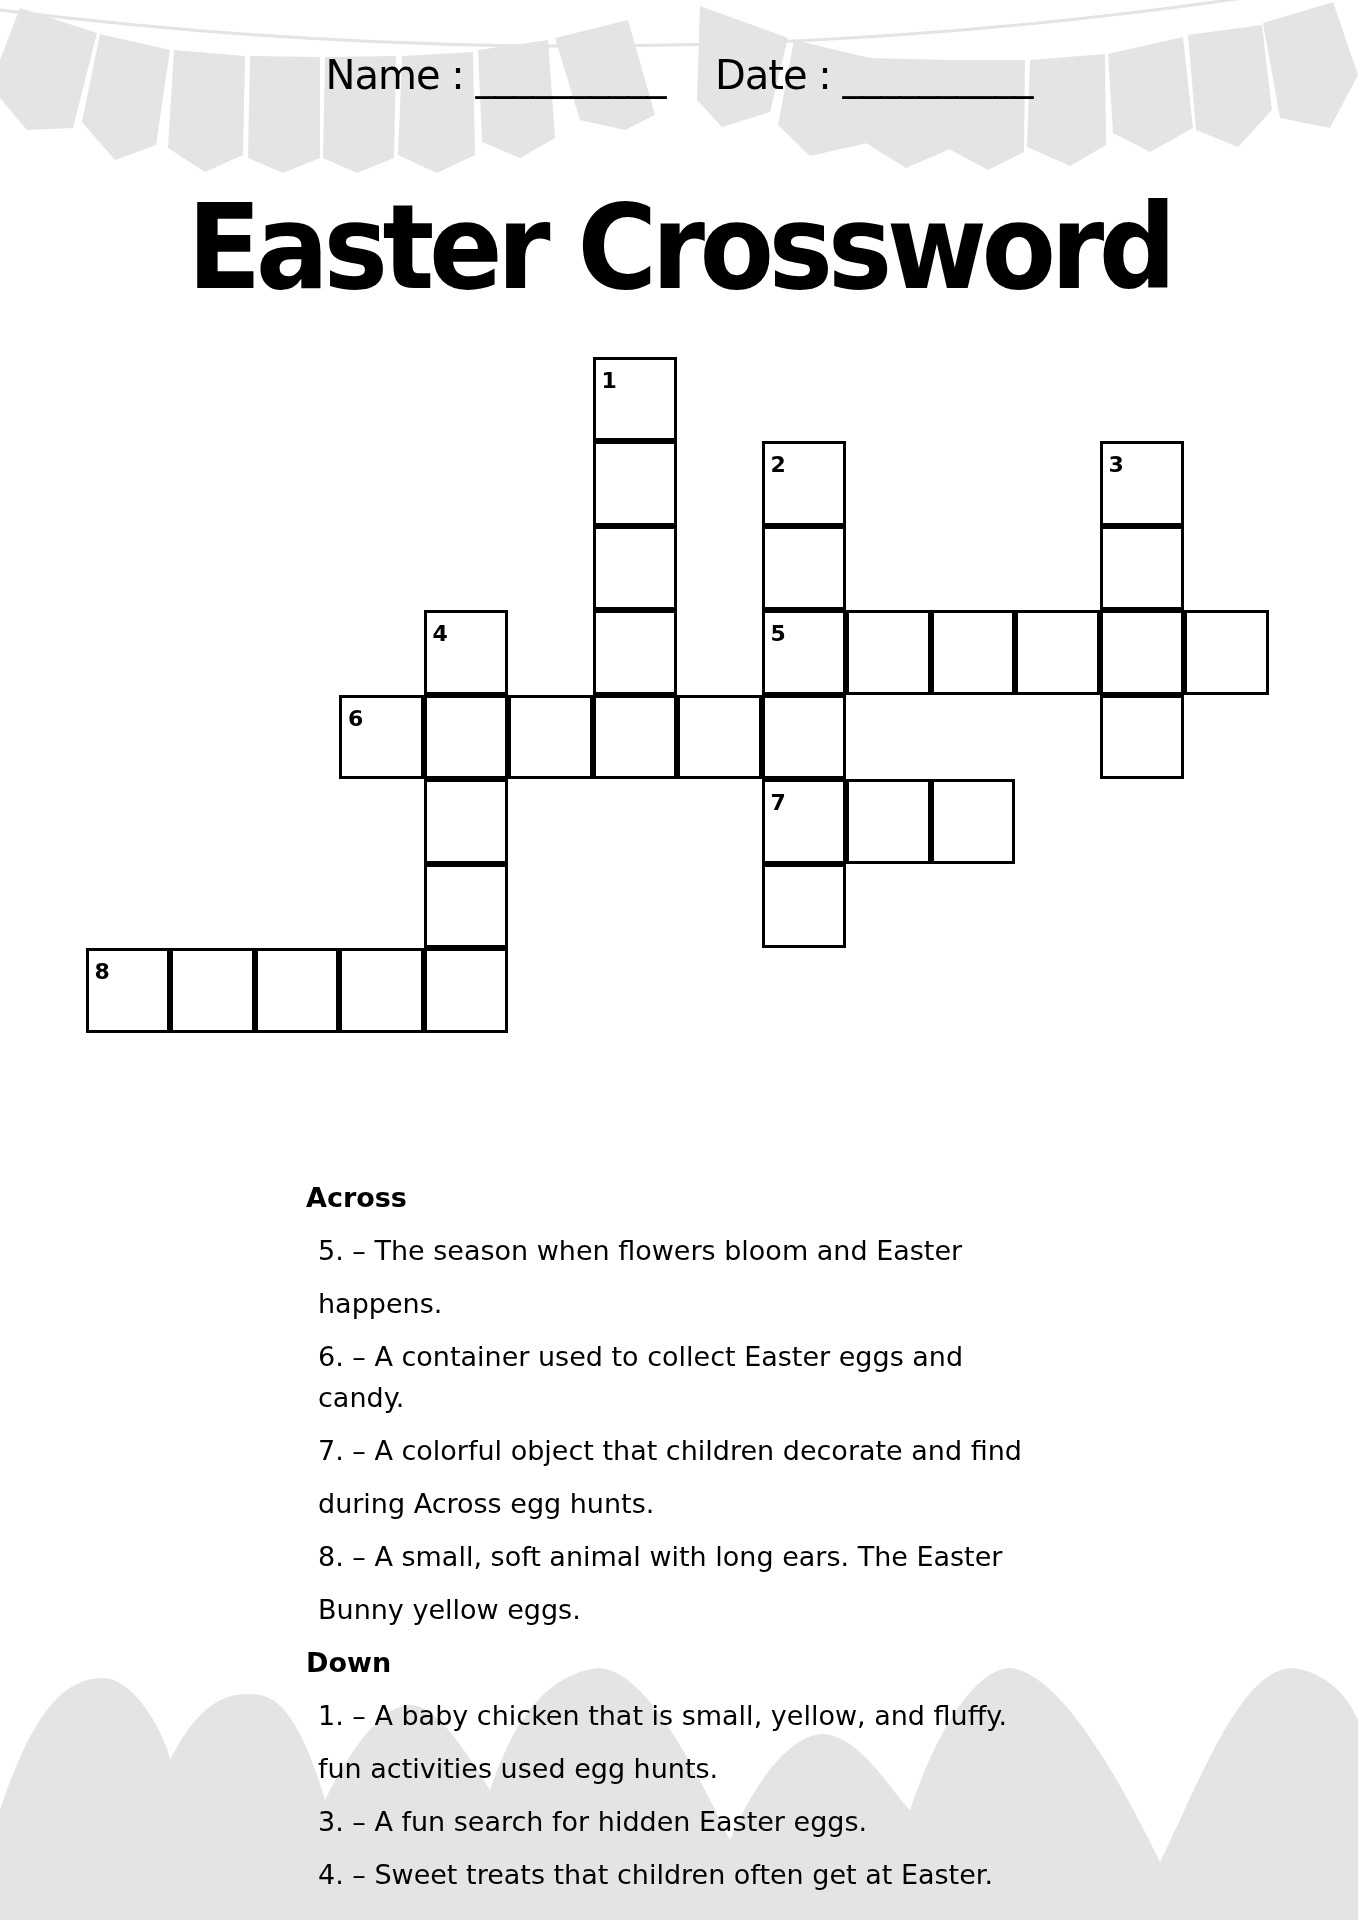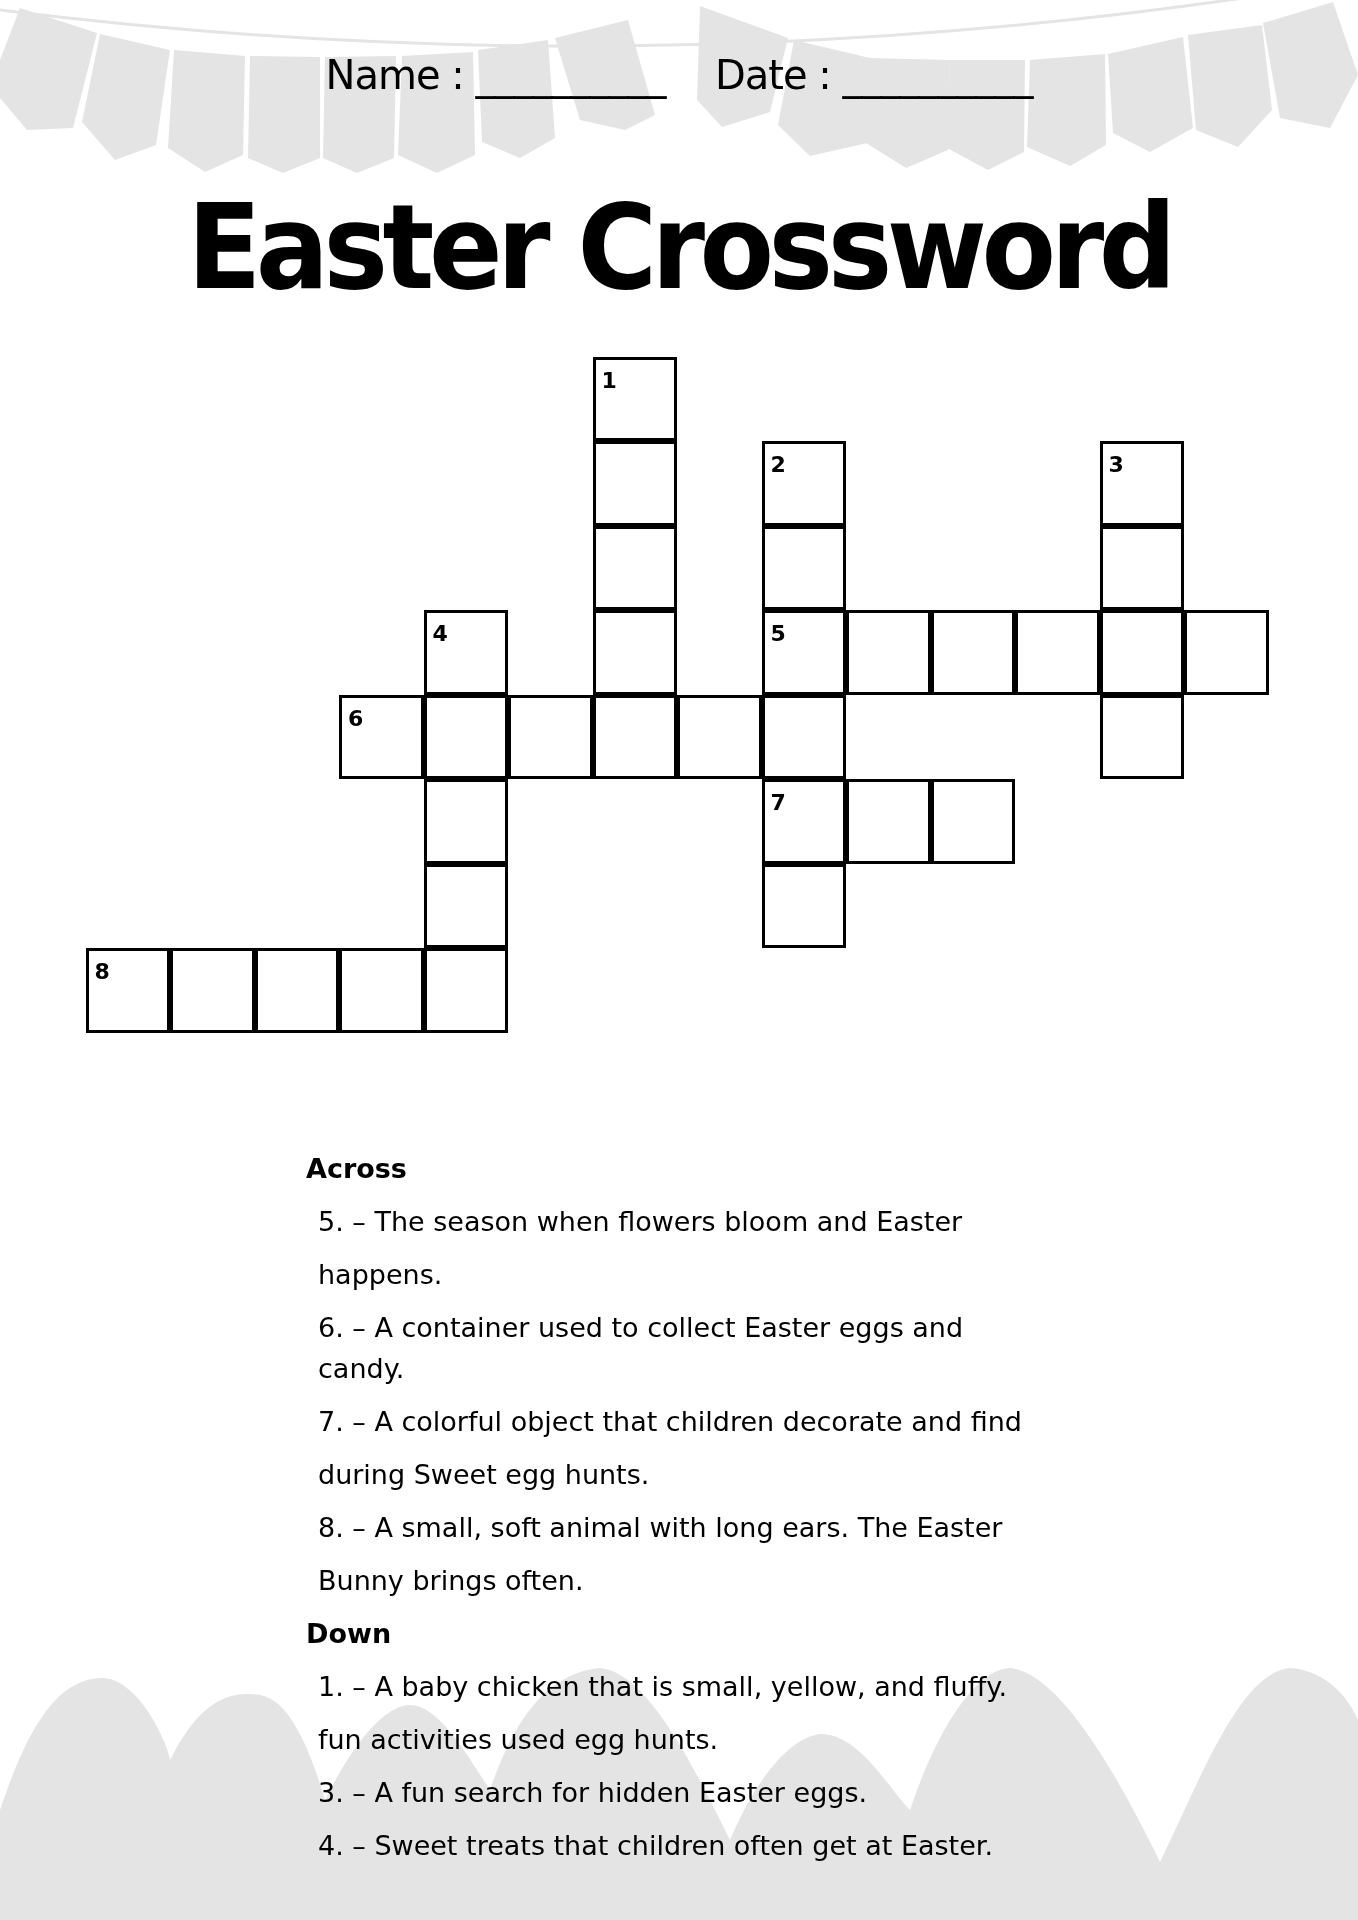--- a/index.html
+++ b/index.html
@@ -11,21 +11,21 @@
   .header-line span { display: inline-block; }
   .header-line .gap { width: 26px; }
   .title { position: absolute; top: 178px; left: 0; width: 1358px; text-align: center; z-index: 2;
            font-family: "DejaVu Sans", sans-serif; font-weight: bold; font-size: 118px;
            letter-spacing: -6px; transform: scaleX(0.92); transform-origin: center; }
   .grid { position: absolute; left: 0; top: 0; z-index: 2; }
   .cell { position: absolute; width: 84.5px; height: 84.5px; box-sizing: border-box;
           border: 3px solid #000; background: #fff; margin-left: -1.5px; margin-top: -1.5px; }
   .cell .num { position: absolute; left: 6px; top: 10px; font-size: 22px; font-weight: bold;
                font-family: "DejaVu Sans", sans-serif; line-height: 1; }
-  .clues { position: absolute; left: 306px; top: 1148px; width: 760px; z-index: 2;
+  .clues { position: absolute; left: 306px; top: 1177px; width: 760px; z-index: 2;
            font-family: "DejaVu Sans", sans-serif; font-size: 27px; line-height: 41px; }
   .clues h3 { margin: 0; font-size: 27px; font-weight: bold; line-height: 41px; }
   .clues p { margin: 12px; }
   .clues .down { }
 </style>
 </head>
 <body>
 
 <svg class="bg-svg" viewBox="0 0 1358 1920" xmlns="http://www.w3.org/2000/svg">
 
@@ -114,23 +114,23 @@
     <div class="cell" style="left: 425px; top: 949.5px;"></div>
   </div>
 
 <div class="clues">
   <h3>Across</h3>
   <div>
     <p>5. – The season when flowers bloom and Easter</p>
     <p>happens.</p>
     <p>6. – A container used to collect Easter eggs and candy.</p>
     <p>7. – A colorful object that children decorate and find</p>
-    <p>during Sweet egg hunts.</p>
+    <p>during Across egg hunts.</p>
     <p>8. – A small, soft animal with long ears. The Easter</p>
-    <p>Bunny brings often.</p>
+    <p>Bunny yellow eggs.</p>
   </div>
   <h3 class="down">Down</h3>
   <div>
     <p>1. – A baby chicken that is small, yellow, and fluffy.</p>
     <p>fun activities used egg hunts.</p>
     <p>3. – A fun search for hidden Easter eggs.</p>
     <p>4. – Sweet treats that children often get at Easter.</p>
   </div>
 </div>
 

